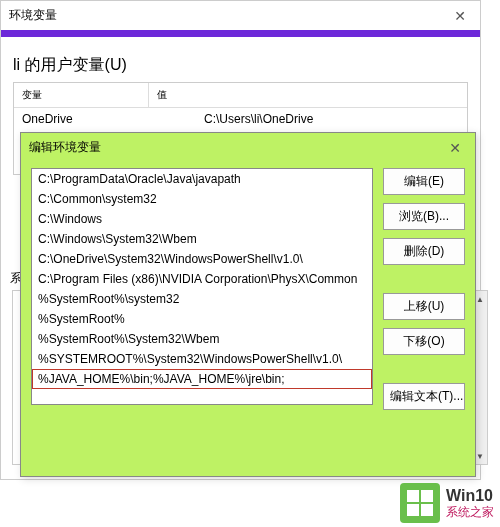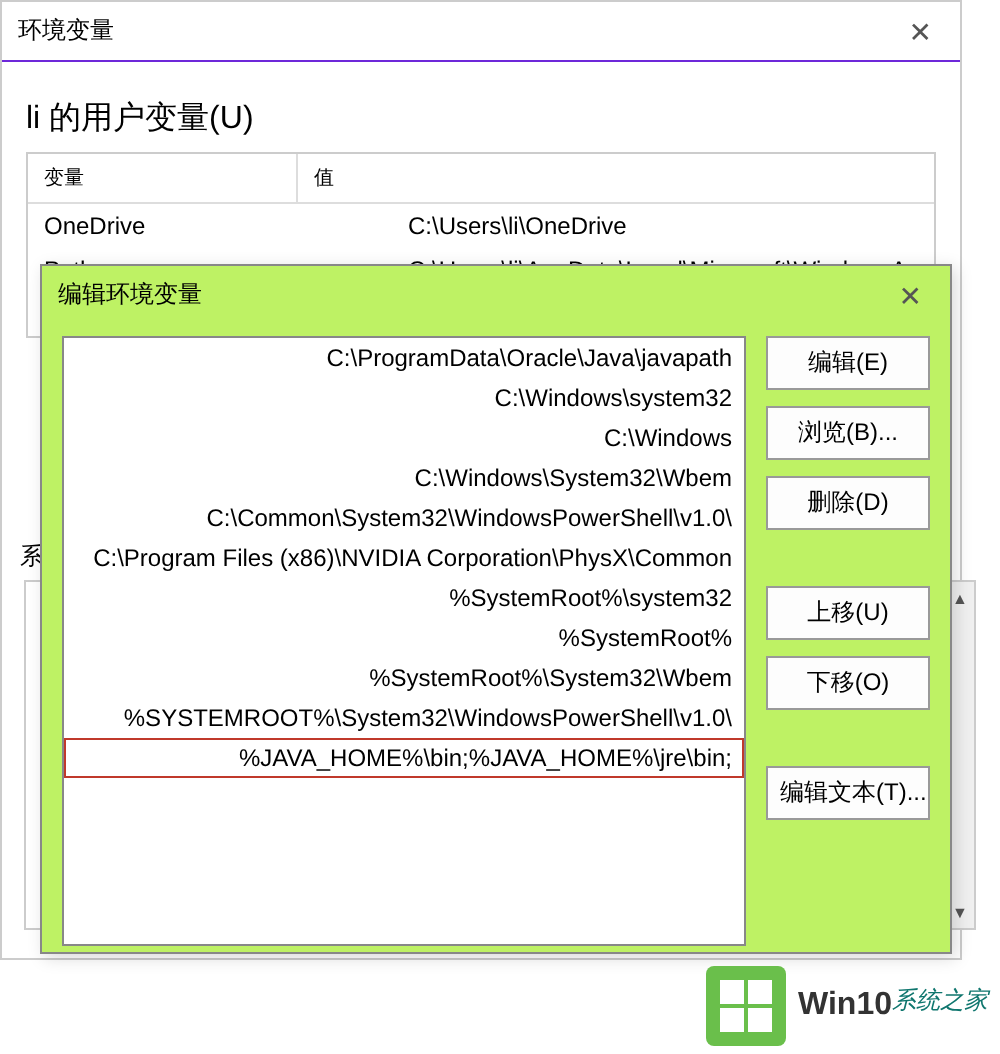--- a/index.html
+++ b/index.html
@@ -1,19 +1,19 @@
 <!DOCTYPE html>
 <html><head>
   <meta charset="utf-8">
   <style>
     * { box-sizing: border-box; margin: 0; padding: 0; }
     body { font-family: "Microsoft YaHei", "Segoe UI", sans-serif; font-size: 12px; background: #fff; width: 500px; height: 527px; position: relative; overflow: hidden; }
     
     .outer-dialog { position: absolute; top: 0; left: 0; width: 481px; height: 480px; background: #fff; border: 1px solid #ccc; }
-    .outer-titlebar { display: flex; justify-content: space-between; align-items: center; padding: 6px 8px; border-bottom: 1px solid #6d28d9; }
+    .outer-titlebar { display: flex; justify-content: space-between; align-items: center; padding: 6px 8px; border-bottom: 7px solid #6d28d9; }
     .outer-titlebar .title { font-size: 12px; }
     .close-x { font-size: 14px; color: #555; cursor: default; padding: 0 6px; }
     
     .section-label { font-size: 16px; margin: 18px 0 6px 12px; }
     
     .outer-groupbox { border: 1px solid #ccc; margin: 2px 12px 10px 12px; background: #fff; }
     .outer-table-header { display: flex; border-bottom: 1px solid #ddd; }
     .outer-table-header > div { padding: 5px 8px; font-size: 10px; border-right: 1px solid #ddd; }
     .outer-table-header .col-var { width: 135px; }
     .outer-table-header .col-val { flex: 1; border-right: none; }
@@ -23,38 +23,38 @@
     .outer-table-row .col-val { flex: 1; overflow: hidden; white-space: nowrap; }
     
     .sys-label-partial { position: absolute; left: 10px; top: 270px; font-size: 12px; }
     .sys-groupbox-partial { position: absolute; left: 12px; top: 290px; width: 455px; height: 175px; border: 1px solid #ccc; background: #fff; }
     
     .inner-dialog { position: absolute; top: 132px; left: 20px; width: 456px; height: 345px; background: #bef264; border: 1px solid #888; box-shadow: 2px 2px 8px rgba(0,0,0,0.15); z-index: 10; }
     .inner-titlebar { display: flex; justify-content: space-between; align-items: center; padding: 6px 8px; }
     .inner-titlebar .title { font-size: 12px; }
     
     .inner-body { display: flex; padding: 6px 10px; gap: 10px; }
-    .path-list { flex: 1; border: 1px solid #888; height: 305px; overflow-y: auto; background: #fff; text-align: right; }
+    .path-list { flex: 1; border: 1px solid #888; height: 237px; overflow-y: auto; background: #fff; }
     .path-item { padding: 3px 6px; font-size: 12px; white-space: nowrap; overflow: hidden; text-overflow: ellipsis; }
     .path-item.highlighted { outline: 1px solid #c0392b; outline-offset: -1px; }
     
     .inner-buttons { display: flex; flex-direction: column; gap: 8px; width: 82px; }
     .inner-buttons .spacer { height: 12px; }
     .btn { padding: 4px 6px; font-size: 12px; border: 1px solid #999; background: #fdfdfd; text-align: center; cursor: default; white-space: nowrap; }
     
     .scrollbar-right { position: absolute; right: 12px; top: 290px; width: 16px; height: 175px; background: #f0f0f0; border: 1px solid #ccc; z-index: 5; }
     .scrollbar-right .arrow { height: 16px; display: flex; align-items: center; justify-content: center; color: #555; font-size: 8px; }
     
     .watermark { position: absolute; bottom: 4px; right: 6px; display: flex; align-items: center; gap: 6px; z-index: 20; }
     .watermark-logo { width: 40px; height: 40px; background: #6abf4b; border-radius: 4px; display: flex; align-items: center; justify-content: center; }
     .watermark-logo .win { display: grid; grid-template-columns: 12px 12px; grid-template-rows: 12px 12px; gap: 2px; }
     .watermark-logo .win > div { background: #fff; }
-    .watermark-text { display: flex; line-height: 1.2; }
+    .watermark-text { display: flex; flex-direction: column; line-height: 1.2; }
     .watermark-text .l1 { font-size: 16px; font-weight: bold; color: #333; }
-    .watermark-text .l2 { font-size: 12px; color: #0f766e; font-style: italic; }
+    .watermark-text .l2 { font-size: 12px; color: #be185d; }
   </style>
 </head>
 <body>
 
 <div class="outer-dialog">
   <div class="outer-titlebar">
     <span class="title">环境变量</span>
     <span class="close-x">✕</span>
   </div>
   <div class="section-label">li 的用户变量(U)</div>
@@ -87,24 +87,24 @@
 </div>
 
 <div class="inner-dialog">
   <div class="inner-titlebar">
     <span class="title">编辑环境变量</span>
     <span class="close-x">✕</span>
   </div>
   <div class="inner-body">
     <div class="path-list">
       <div class="path-item">C:\ProgramData\Oracle\Java\javapath</div>
-      <div class="path-item">C:\Windows\system32</div>
+      <div class="path-item">C:\Common\system32</div>
       <div class="path-item">C:\Windows</div>
       <div class="path-item">C:\Windows\System32\Wbem</div>
-      <div class="path-item">C:\Common\System32\WindowsPowerShell\v1.0\</div>
+      <div class="path-item">C:\OneDrive\System32\WindowsPowerShell\v1.0\</div>
       <div class="path-item">C:\Program Files (x86)\NVIDIA Corporation\PhysX\Common</div>
       <div class="path-item">%SystemRoot%\system32</div>
       <div class="path-item">%SystemRoot%</div>
       <div class="path-item">%SystemRoot%\System32\Wbem</div>
       <div class="path-item">%SYSTEMROOT%\System32\WindowsPowerShell\v1.0\</div>
       <div class="path-item highlighted">%JAVA_HOME%\bin;%JAVA_HOME%\jre\bin;</div>
     </div>
     <div class="inner-buttons">
       <div class="btn">编辑(E)</div>
       <div class="btn">浏览(B)...</div>

